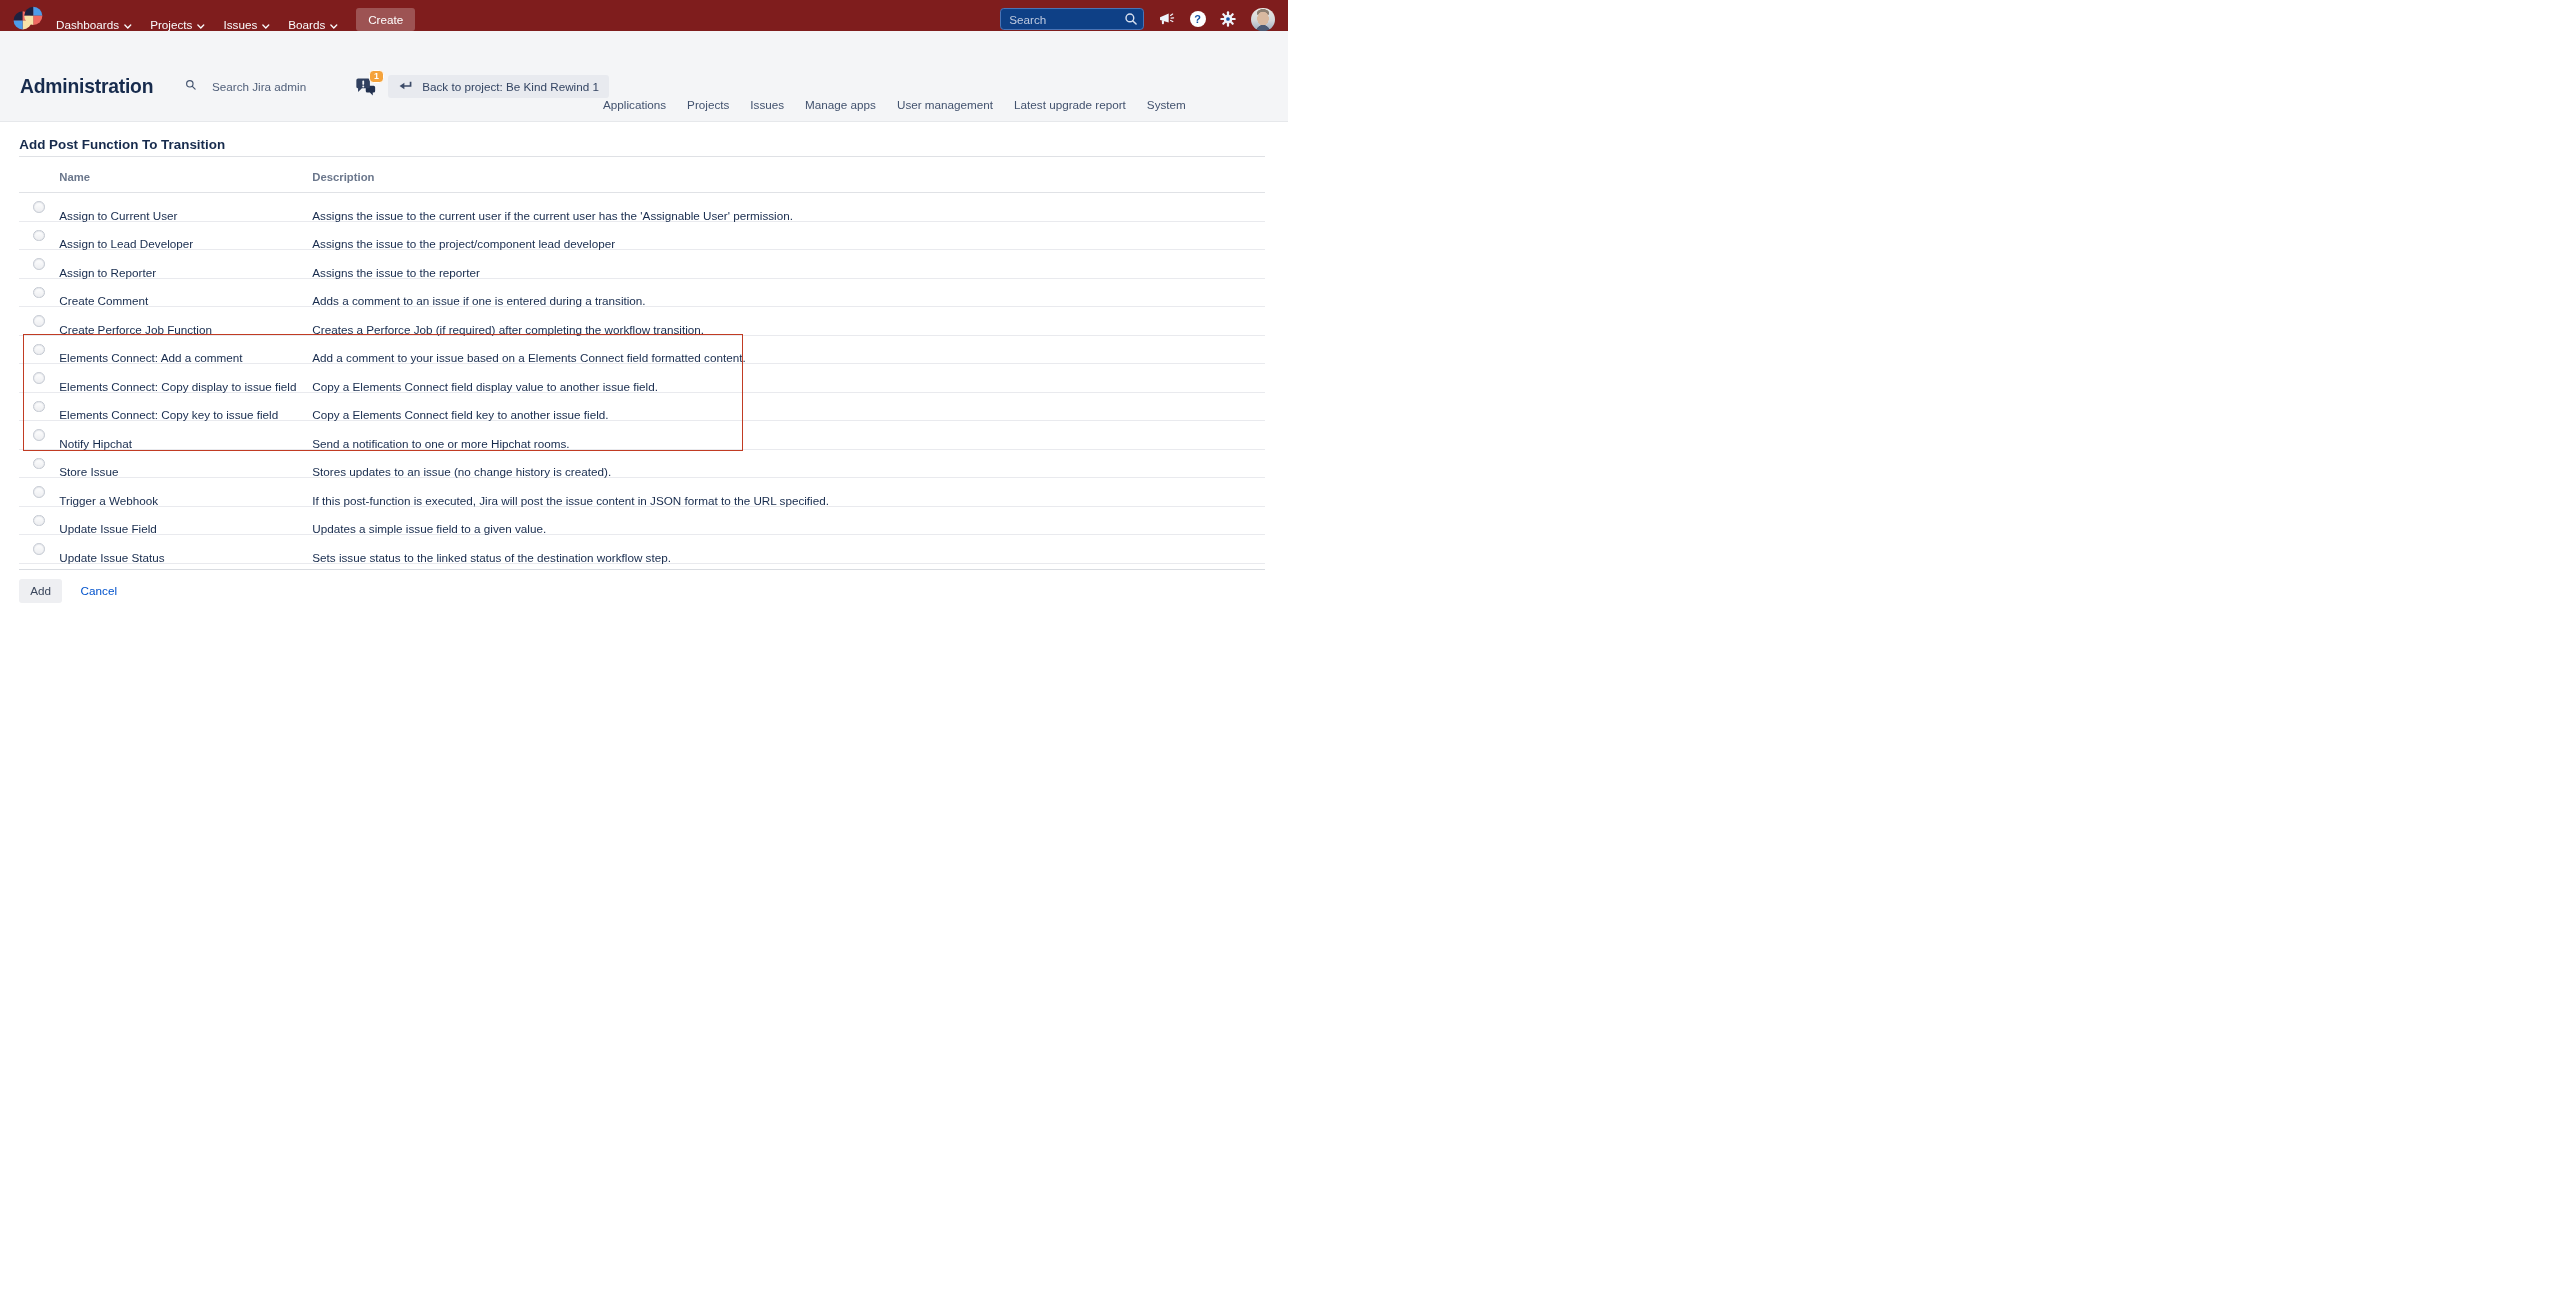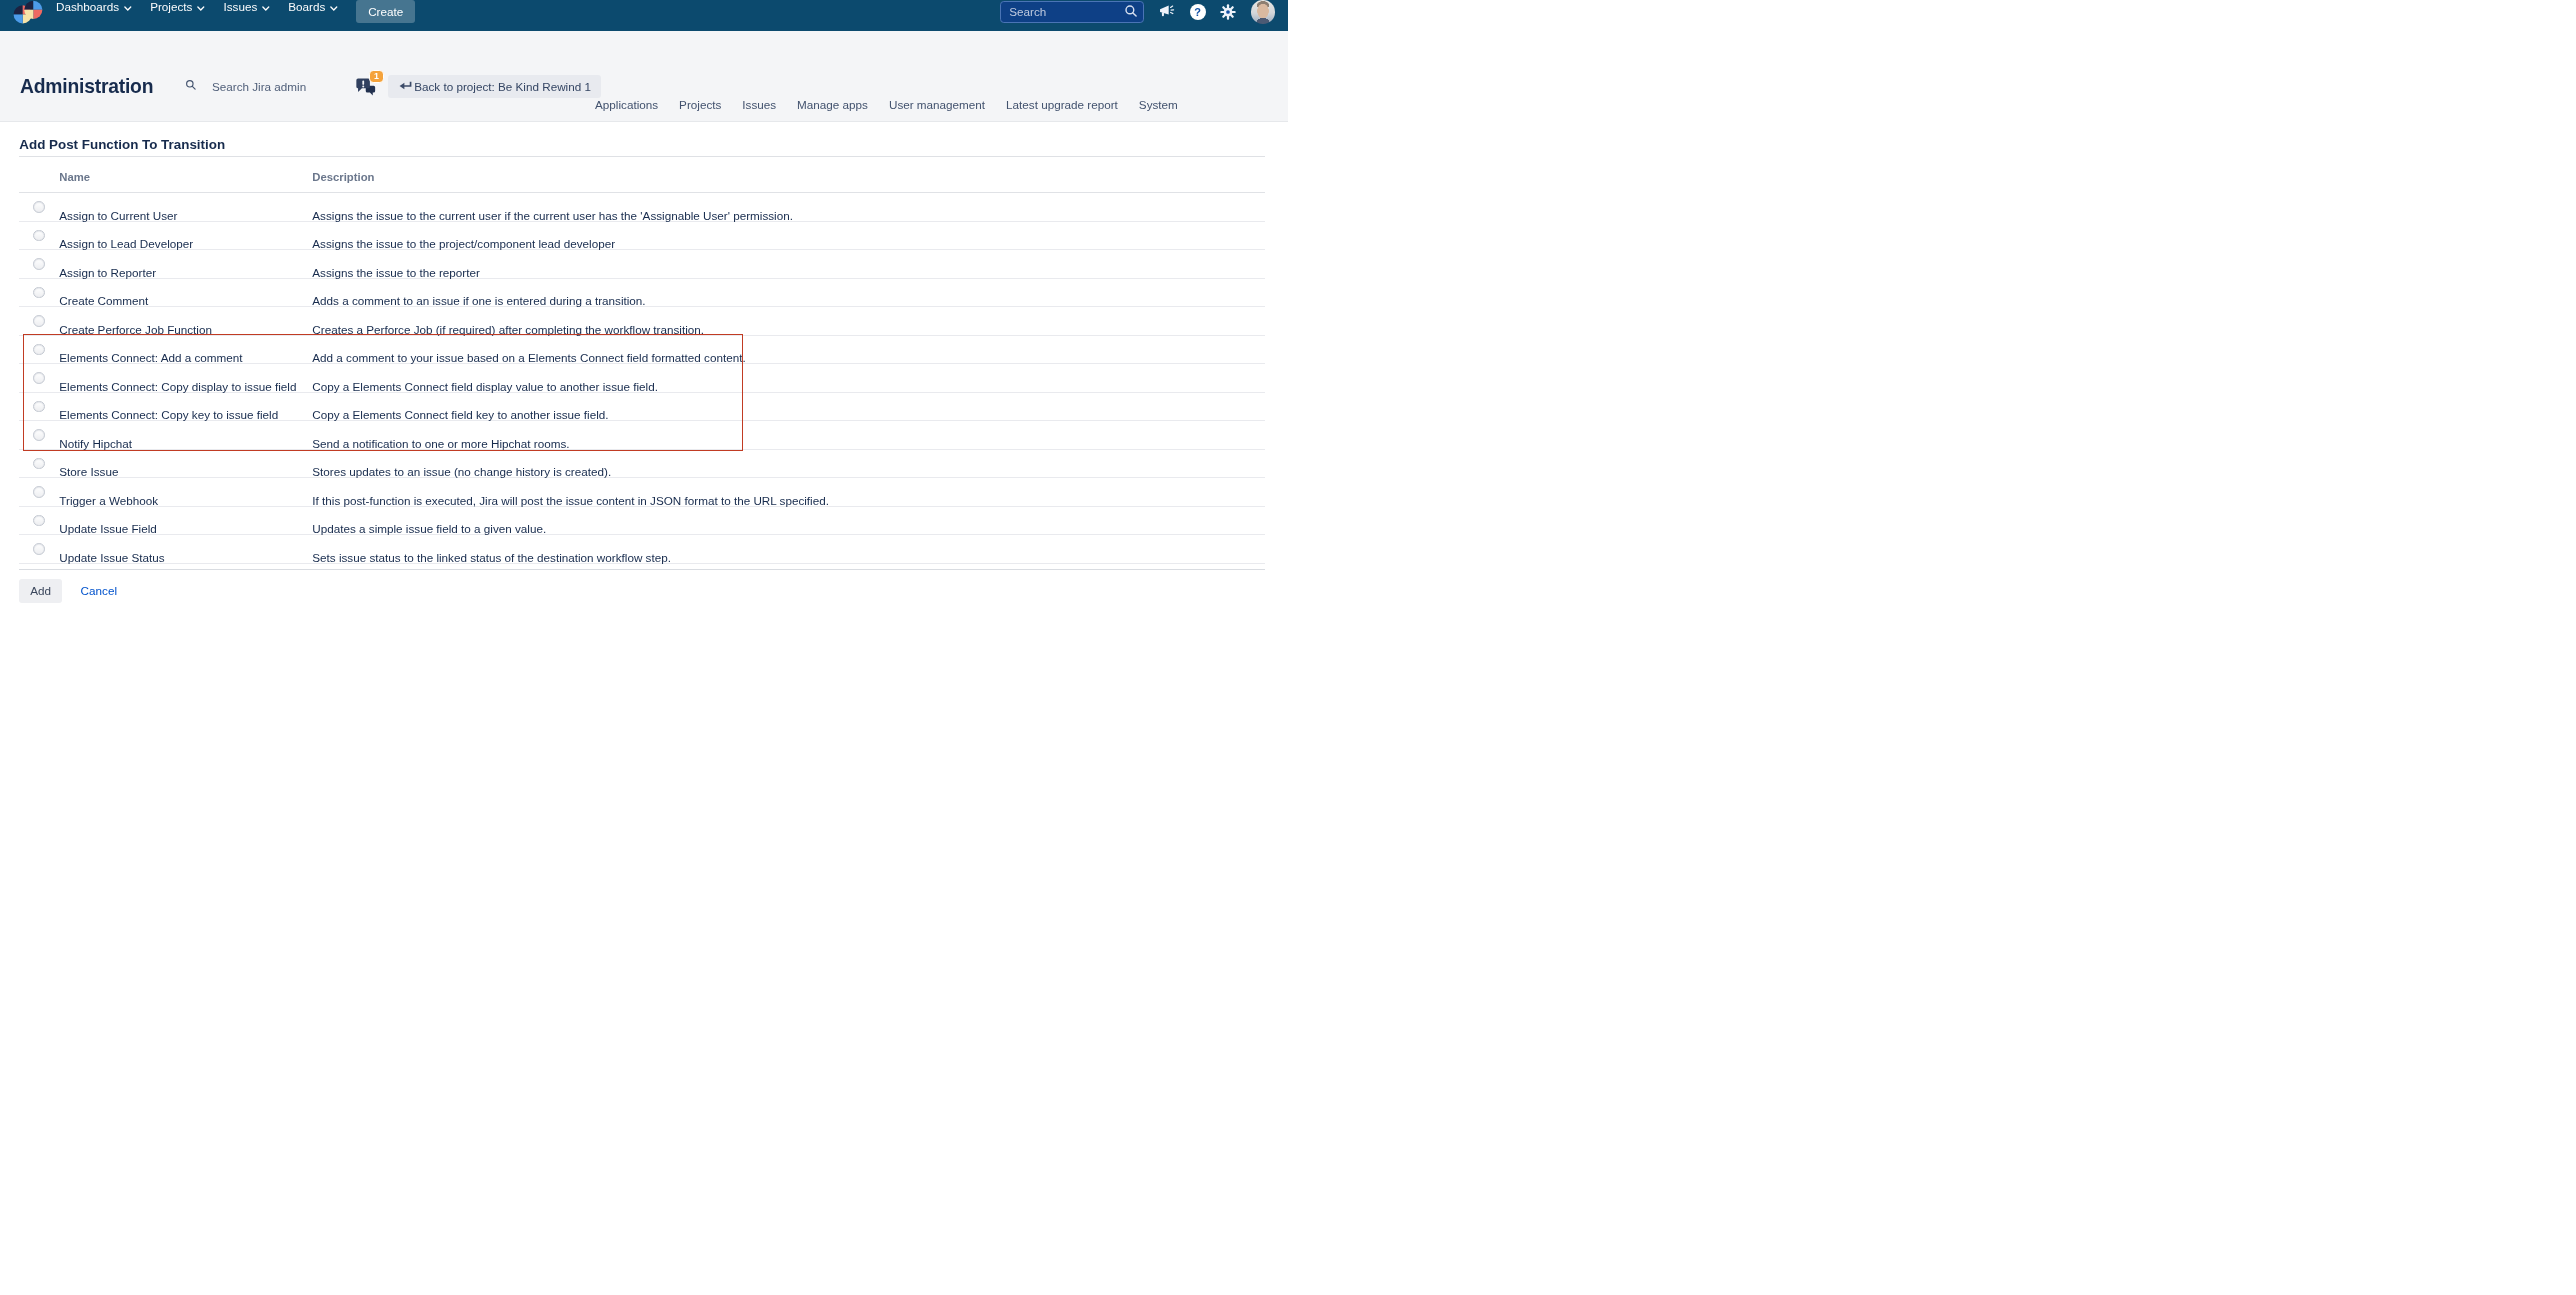--- a/index.html
+++ b/index.html
@@ -1,20 +1,20 @@
 <!DOCTYPE html>
 <html style="font-size:13.4px"><head>
 <meta charset="utf-8">
 <style>
   * { margin:0; padding:0; box-sizing:border-box; }
   html,body { width:1288px; height:648px; overflow:hidden; background:#fff;
     font-family:"Liberation Sans","DejaVu Sans",sans-serif; }
 
   
-  .topbar { height:31px; background:#0c4a6e; display:flex; align-items:flex-start;
+  .topbar { height:31px; background:#7f1d1d; display:flex; align-items:flex-end;
     padding:0 13.4px 0 11px; color:#FAFBFC; }
   .logo { width:34px; height:25px; display:flex; align-items:center; cursor:pointer; }
   .menus { display:flex; align-items:center; gap:18.5px; margin-left:11px; }
   .menu-item { display:flex; align-items:center; gap:5px; font-size:11.7px; font-weight:500;
     color:#FAFBFC; cursor:pointer; white-space:nowrap; }
   .create-btn { margin-left:18.5px; height:22.7px; padding:0 11.7px; border:none; border-radius:2.9px;
     background:rgba(255,255,255,0.24); color:#fff; font-size:11.7px; font-weight:400;
     font-family:inherit; cursor:pointer; }
   .nav-right { margin-left:auto; display:flex; align-items:center; gap:14.3px; }
   .nav-search { position:relative; width:144px; height:22px; }
@@ -44,21 +44,21 @@
   .admin-search input { border:none; background:transparent; font-size:11.7px; width:143px;
     font-family:inherit; color:#172B4D; outline:none; }
   .admin-search input::placeholder { color:#505F79; }
   .header-right { margin-left:auto; display:flex; align-items:center; gap:11px; }
   .feedback-wrap { position:relative; width:22px; height:22px; cursor:pointer; }
   .feedback-badge { position:absolute; top:-5.9px; right:-6.7px; min-width:14.3px; height:13.4px;
     background:#F5A33C; border:1.7px solid #FFFFFF; border-radius:4.2px; color:#fff;
     font-size:8.8px; font-weight:700; display:flex; align-items:center; justify-content:center;
     padding:0 1.7px; }
   .back-btn { height:22.7px; background:#E8EAEF; border:none; border-radius:2.9px;
-    display:flex; align-items:center; gap:2px; padding:0 10px; font-size:11.7px;
+    display:flex; align-items:center; gap:10px; padding:0 10px; font-size:11.7px;
     color:#344563; font-family:inherit; cursor:pointer; white-space:nowrap; }
   .tabs { margin-top:auto; margin-bottom:10px; display:flex; gap:21px; margin-left:-5.9px; }
   .tab { font-size:11.7px; color:#42526E; cursor:pointer; white-space:nowrap; }
 
   
   h2.section-title { margin:15px 22.7px 0 19.3px; font-size:13.4px; line-height:16px; font-weight:700;
     color:#172B4D; padding-bottom:3.4px; border-bottom:1.7px solid #DFE1E5; }
   .table-wrap { margin:0 22.7px 0 19.3px; position:relative; }
   .thead { display:flex; height:36px; align-items:center; padding-top:3.4px;
     border-bottom:1.7px solid #E0E2E6; }

